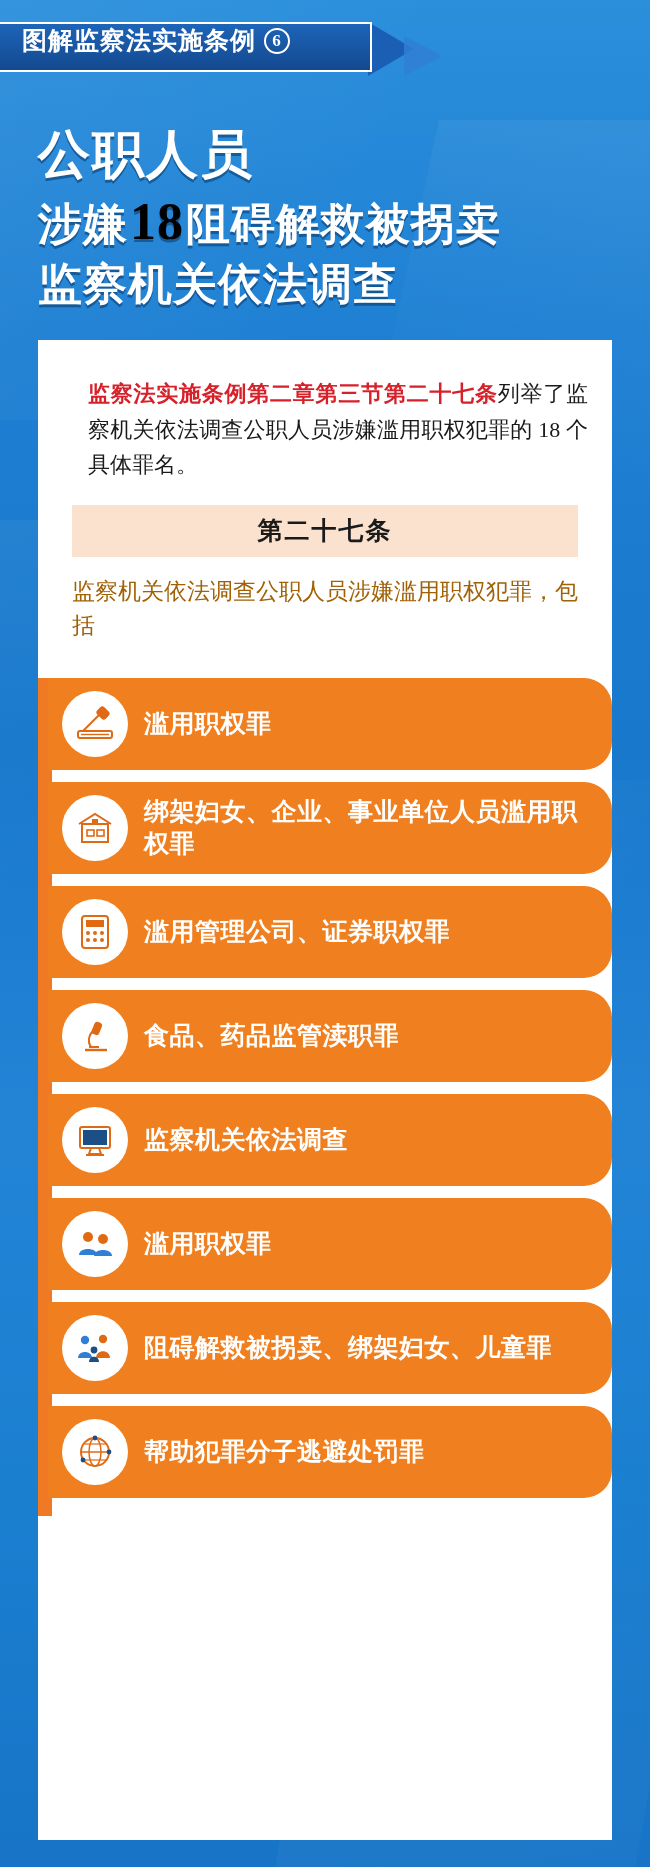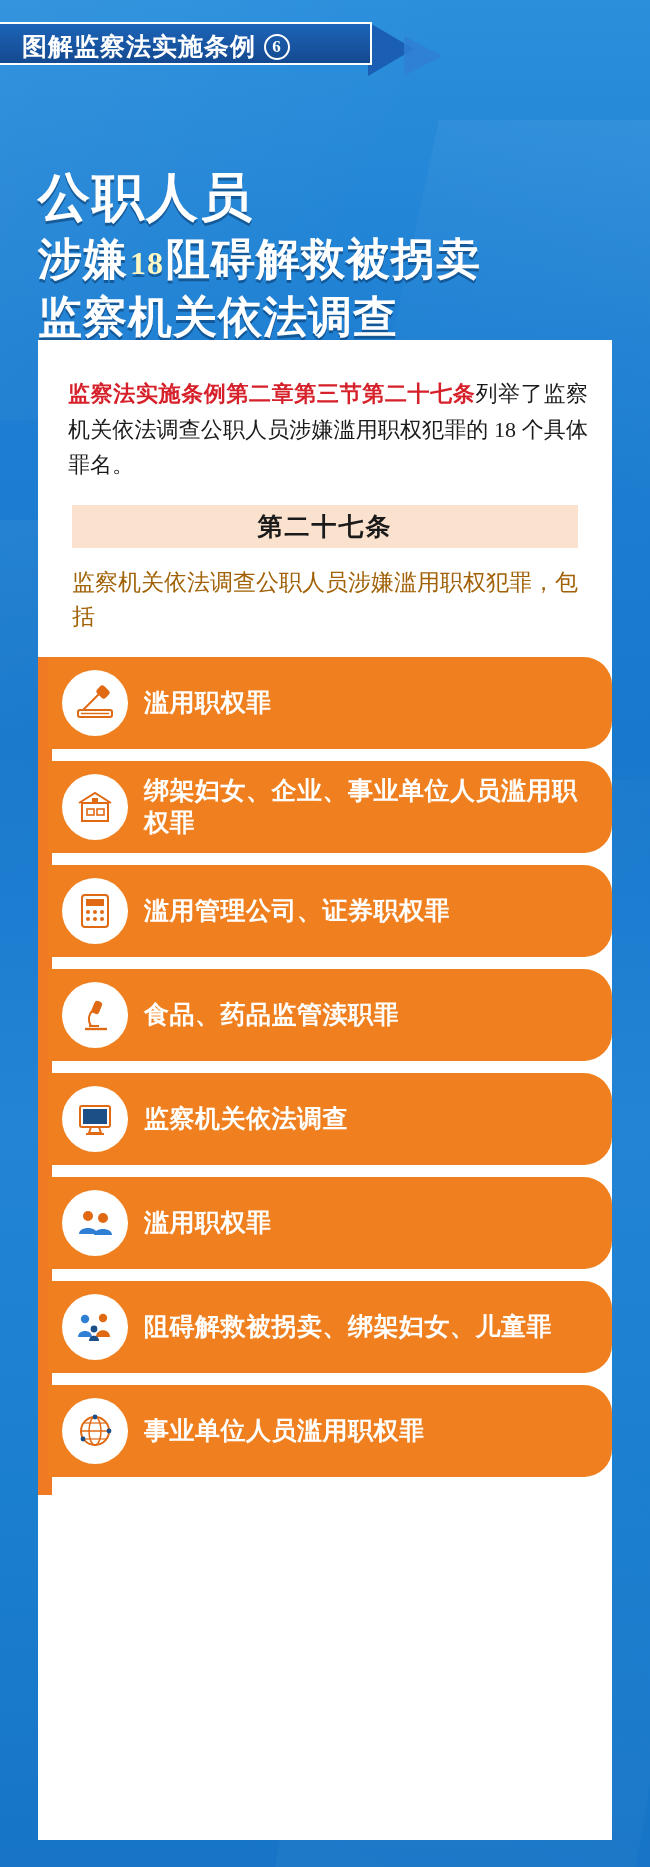--- a/index.html
+++ b/index.html
@@ -51,26 +51,26 @@
 
   
   .ribbon-wrap {
     position: absolute;
     top: 22px; left: 0;
     width: 470px; height: 58px;
   }
   .ribbon-main {
     position: absolute;
     top: 0; left: 0;
-    width: 372px; height: 43px;
+    width: 372px; height: 50px;
     background: linear-gradient(180deg, #1d64b8 0%, #14498f 100%);
     border: 2px solid #ffffff;
     border-left: none;
     display: flex;
-    align-items: flex-end;
+    align-items: flex-start;
     padding-left: 22px;
   }
   .ribbon-title {
     color: #ffffff;
     font-size: 25px;
     font-weight: bold;
     letter-spacing: 1px;
     font-family: "Liberation Serif", serif;
     white-space: nowrap;
   }
@@ -109,55 +109,55 @@
     top: 124px; left: 38px;
     width: 560px;
   }
   .title-line {
     font-family: "Liberation Serif", serif;
     font-weight: bold;
     color: #ffffff;
     text-shadow: 0 3px 0 rgba(8,54,104,.55);
     line-height: 1.18;
     white-space: nowrap;
-    margin-top: 43px;
   }
   .title-l1 { font-size: 52px; letter-spacing: 2px; }
   .title-l2 { font-size: 44px; letter-spacing: 1px; margin-top: 6px; }
   .title-l3 { font-size: 44px; letter-spacing: 1px; margin-top: 6px; }
   .hl-num {
-    color: #fef9c3;
-    font-size: 32px;
+    color: #000000;
+    font-size: 52px;
     padding: 0 2px;
   }
 
   
   .card {
     position: absolute;
     top: 340px; left: 38px;
     width: 574px;
     min-height: 1500px;
     background: #ffffff;
     padding: 30px 0 0 0;
   }
 
   .intro {
     padding: 6px 24px 18px 30px;
     font-family: "Liberation Serif", serif;
     font-size: 22px;
     line-height: 1.62;
     color: #1a1a1a;
     text-align: justify;
+    margin-left: 20px;
   }
   .intro .red { color: #d6202a; font-weight: bold; }
 
   .article-head {
     margin: 4px 34px 0 34px;
     background: #fbe2cf;
-    height: 43px;
+    height: 52px;
     display: flex;
     align-items: center;
     justify-content: center;
     font-family: "Liberation Serif", serif;
     font-size: 25px;
     font-weight: bold;
     color: #1a1a1a;
     letter-spacing: 2px;
   }
 
@@ -165,21 +165,21 @@
     padding: 18px 34px 14px 34px;
     font-family: "Liberation Serif", serif;
     font-size: 23px;
     line-height: 1.5;
     color: #a16207;
   }
 
   
   .list {
     position: relative;
-    margin-top: 8px;
+    margin-top: 20px;
     padding-bottom: 6px;
   }
   .list-rail {
     position: absolute;
     top: 0; left: 0;
     width: 14px;
     height: 100%;
     background: #ef7a23;
   }
   .item {
@@ -351,17 +351,17 @@
           <circle cx="22" cy="22" r="14" fill="none" stroke="#e06a14" stroke-width="2"></circle>
           <ellipse cx="22" cy="22" rx="6" ry="14" fill="none" stroke="#e06a14" stroke-width="1.5"></ellipse>
           <line x1="8" y1="22" x2="36" y2="22" stroke="#e06a14" stroke-width="1.5"></line>
           <line x1="11" y1="14" x2="33" y2="14" stroke="#e06a14" stroke-width="1.2"></line>
           <line x1="11" y1="30" x2="33" y2="30" stroke="#e06a14" stroke-width="1.2"></line>
           <circle cx="22" cy="8" r="2.4" fill="#1b4f86"></circle>
           <circle cx="36" cy="22" r="2.4" fill="#1b4f86"></circle>
           <circle cx="10" cy="30" r="2.4" fill="#1b4f86"></circle>
         </svg>
       </span>
-      <span class="item-label">事业单位人员滥用职权罪</span>
+      <span class="item-label">帮助犯罪分子逃避处罚罪</span>
     </div>
 
   </div>
 </div>
 
 </body></html>

